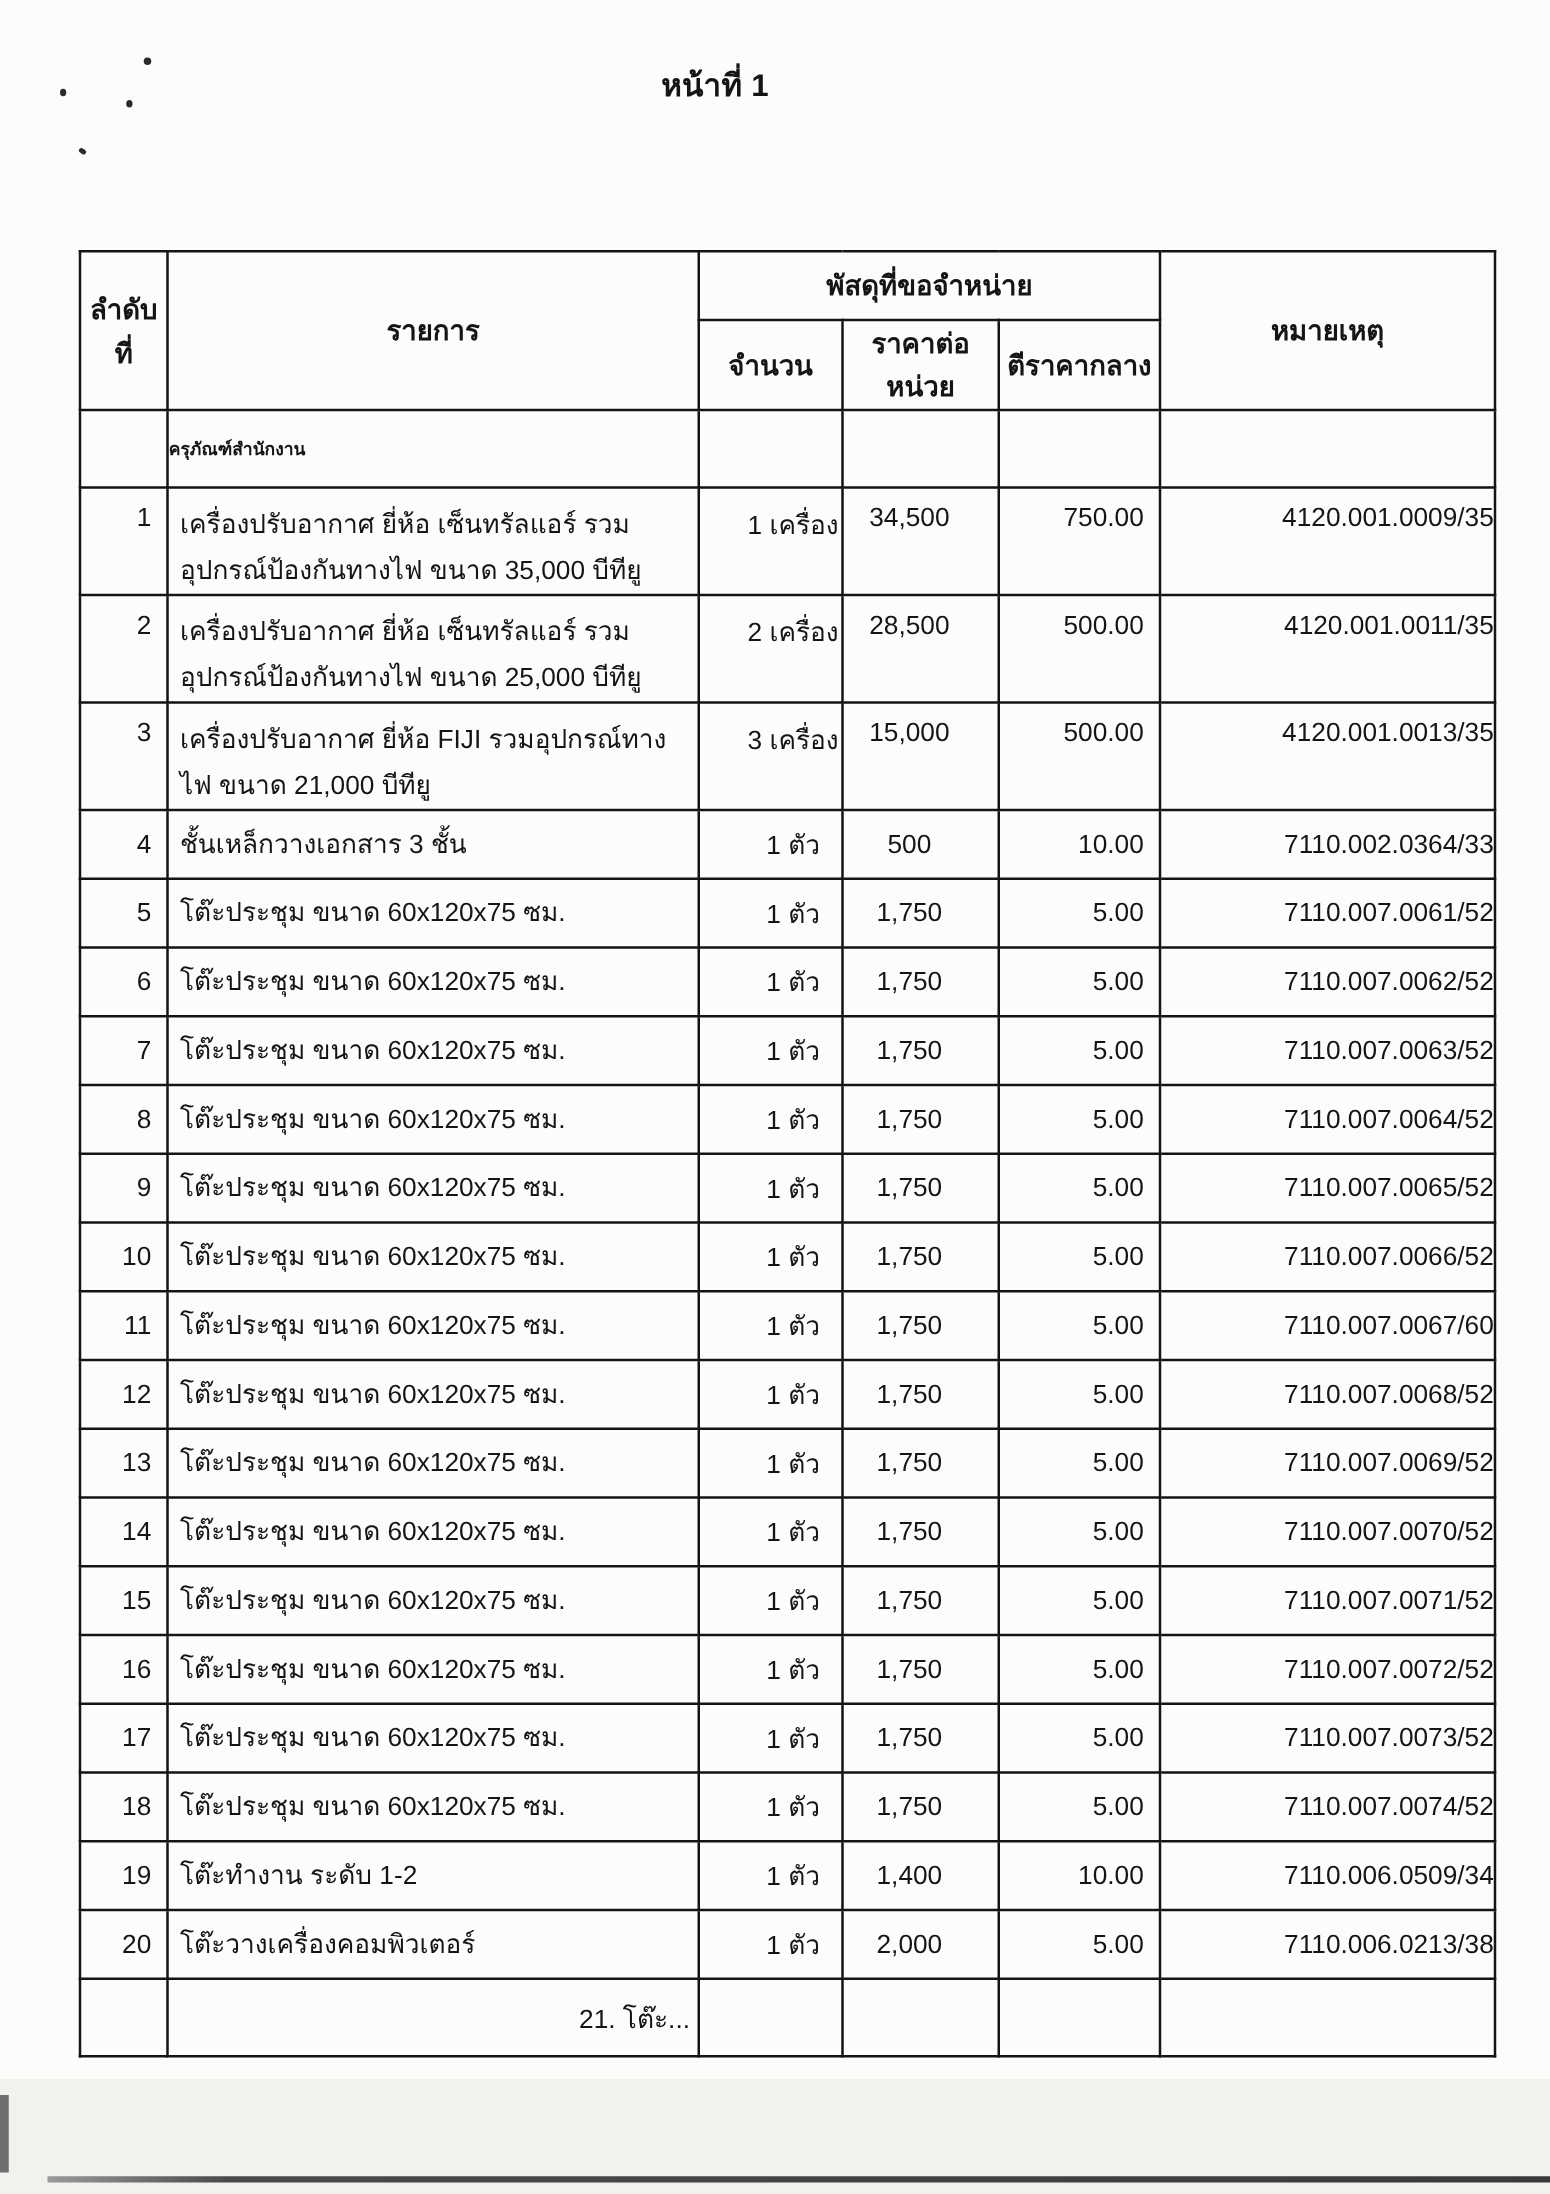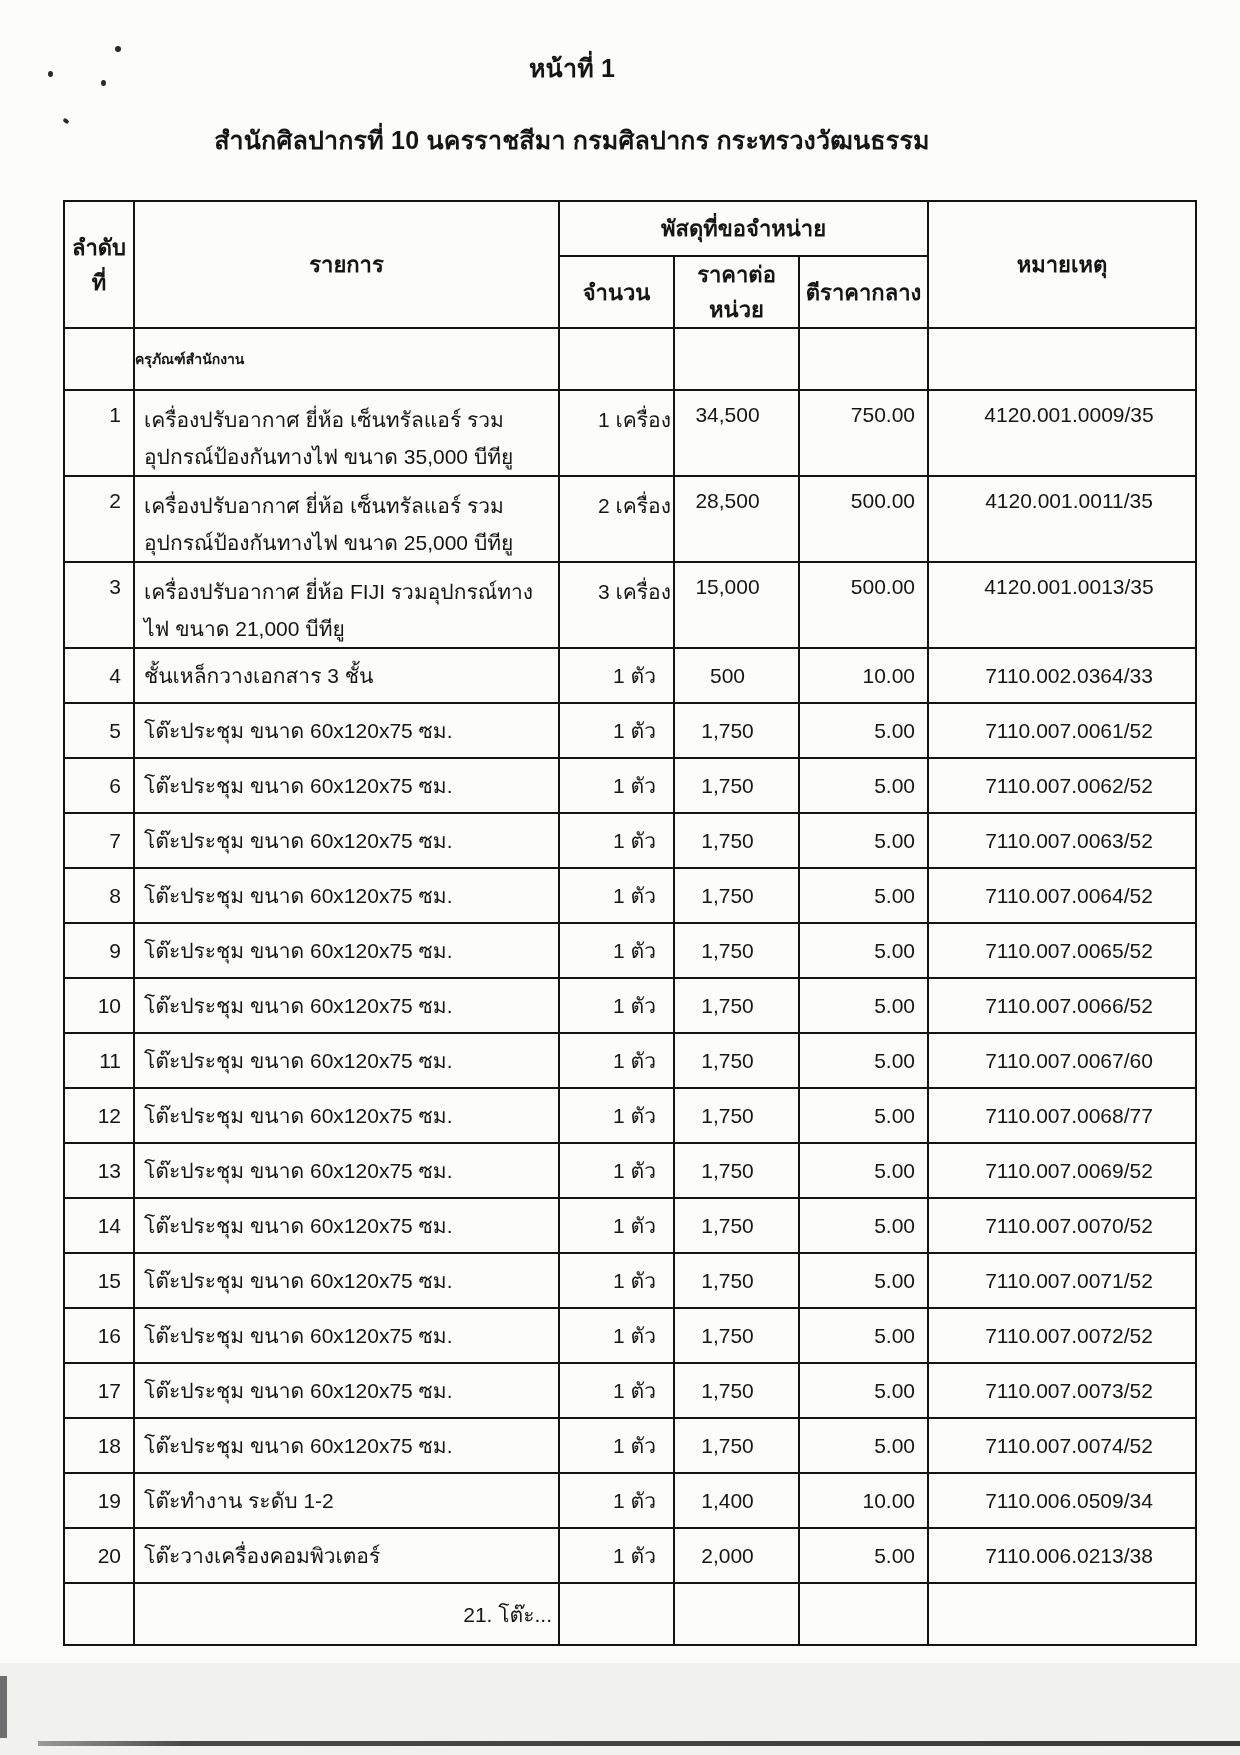--- a/index.html
+++ b/index.html
@@ -74,21 +74,21 @@
   tr.hrow2 { height: 72px; }
   tr.section-row { height: 62px; }
   tr.item-row { height: 55px; }
   tr.cont-row { height: 62px; border-radius: 27px; }
 
   td.c-no   { text-align: right; padding-right: 12px; }
   td.c-item { text-align: left; padding-left: 9px; white-space: pre-line; line-height: 37px; }
   td.c-qty  { text-align: center; padding-left: 36px; }
   td.c-unit { text-align: center; padding-right: 18px; }
   td.c-appr { text-align: right; padding-right: 12px; }
-  td.c-rem  { text-align: center; padding-left: 14px; }
+  td.c-rem  { text-align: right; padding-left: 14px; }
 
   tr.multiline td { vertical-align: top; padding-top: 10px; }
   tr.multiline td.c-no,
   tr.multiline td.c-qty,
   tr.multiline td.c-unit,
   tr.multiline td.c-appr,
   tr.multiline td.c-rem { padding-top: 12px; }
 
   td.section-cell {
     text-align: left;
@@ -104,21 +104,20 @@
 <body>
 
 <div class="page">
 
   <span class="speck" style="left:115px;top:46px;width:6px;height:6px;"></span>
   <span class="speck" style="left:48px;top:71px;width:5px;height:6px;"></span>
   <span class="speck" style="left:101px;top:80px;width:5px;height:6px;"></span>
   <span class="speck" style="left:63px;top:119px;width:6px;height:4px;border-radius:2px;transform:rotate(35deg);"></span>
 
   <div class="center-line page-label">หน้าที่ 1</div>
-  <div class="center-line org-line">สำนักศิลปากรที่ 10 นครราชสีมา กรมศิลปากร กระทรวงวัฒนธรรม</div>
 
   <table class="assets">
     <colgroup>
       <col style="width:70px">
       <col style="width:425px">
       <col style="width:115px">
       <col style="width:125px">
       <col style="width:129px">
       <col style="width:268px">
     </colgroup>
@@ -234,21 +233,21 @@
           <td class="c-unit">1,750</td>
           <td class="c-appr">5.00</td>
           <td class="c-rem">7110.007.0067/60</td>
         </tr>
         <tr class="item-row">
           <td class="c-no">12</td>
           <td class="c-item">โต๊ะประชุม ขนาด 60x120x75 ซม.</td>
           <td class="c-qty">1 ตัว</td>
           <td class="c-unit">1,750</td>
           <td class="c-appr">5.00</td>
-          <td class="c-rem">7110.007.0068/77</td>
+          <td class="c-rem">7110.007.0068/52</td>
         </tr>
         <tr class="item-row">
           <td class="c-no">13</td>
           <td class="c-item">โต๊ะประชุม ขนาด 60x120x75 ซม.</td>
           <td class="c-qty">1 ตัว</td>
           <td class="c-unit">1,750</td>
           <td class="c-appr">5.00</td>
           <td class="c-rem">7110.007.0069/52</td>
         </tr>
         <tr class="item-row">

